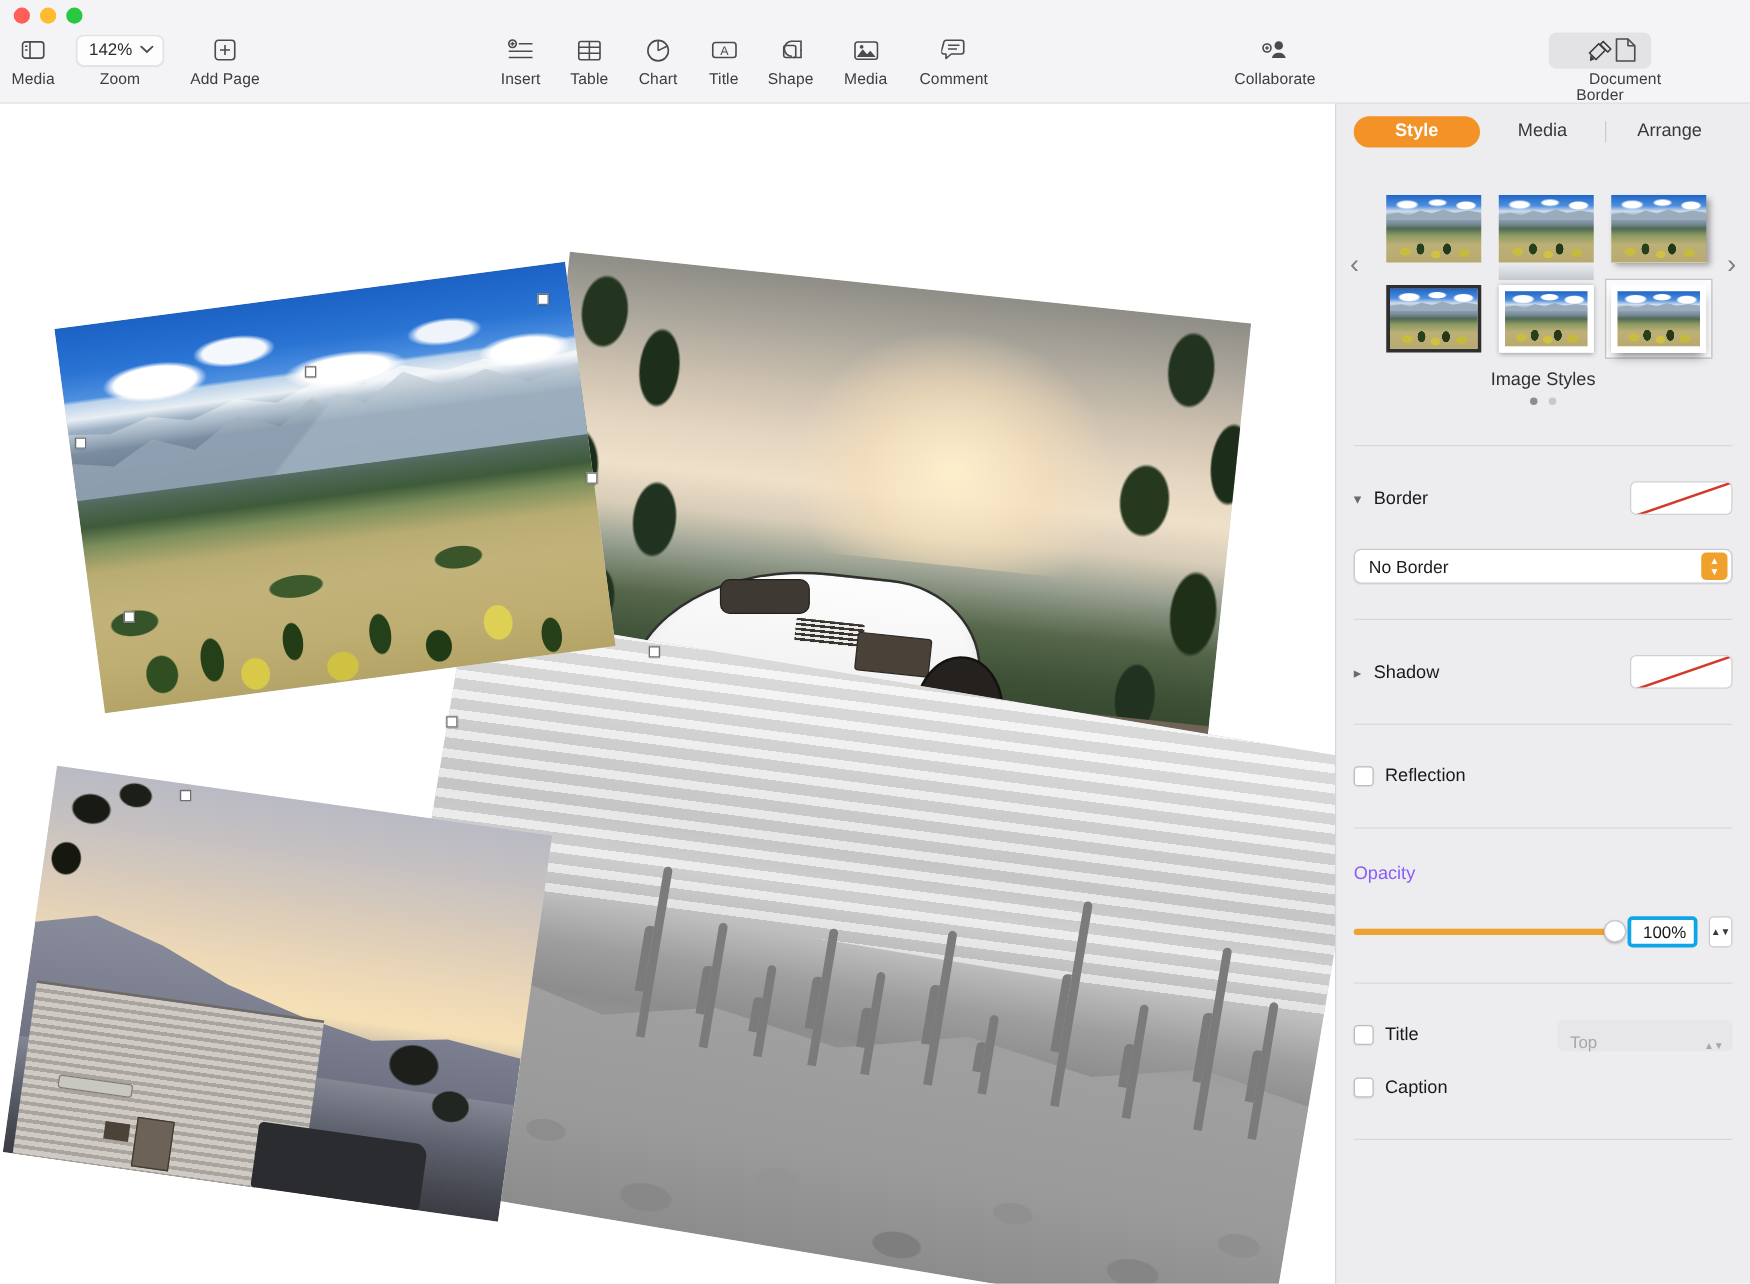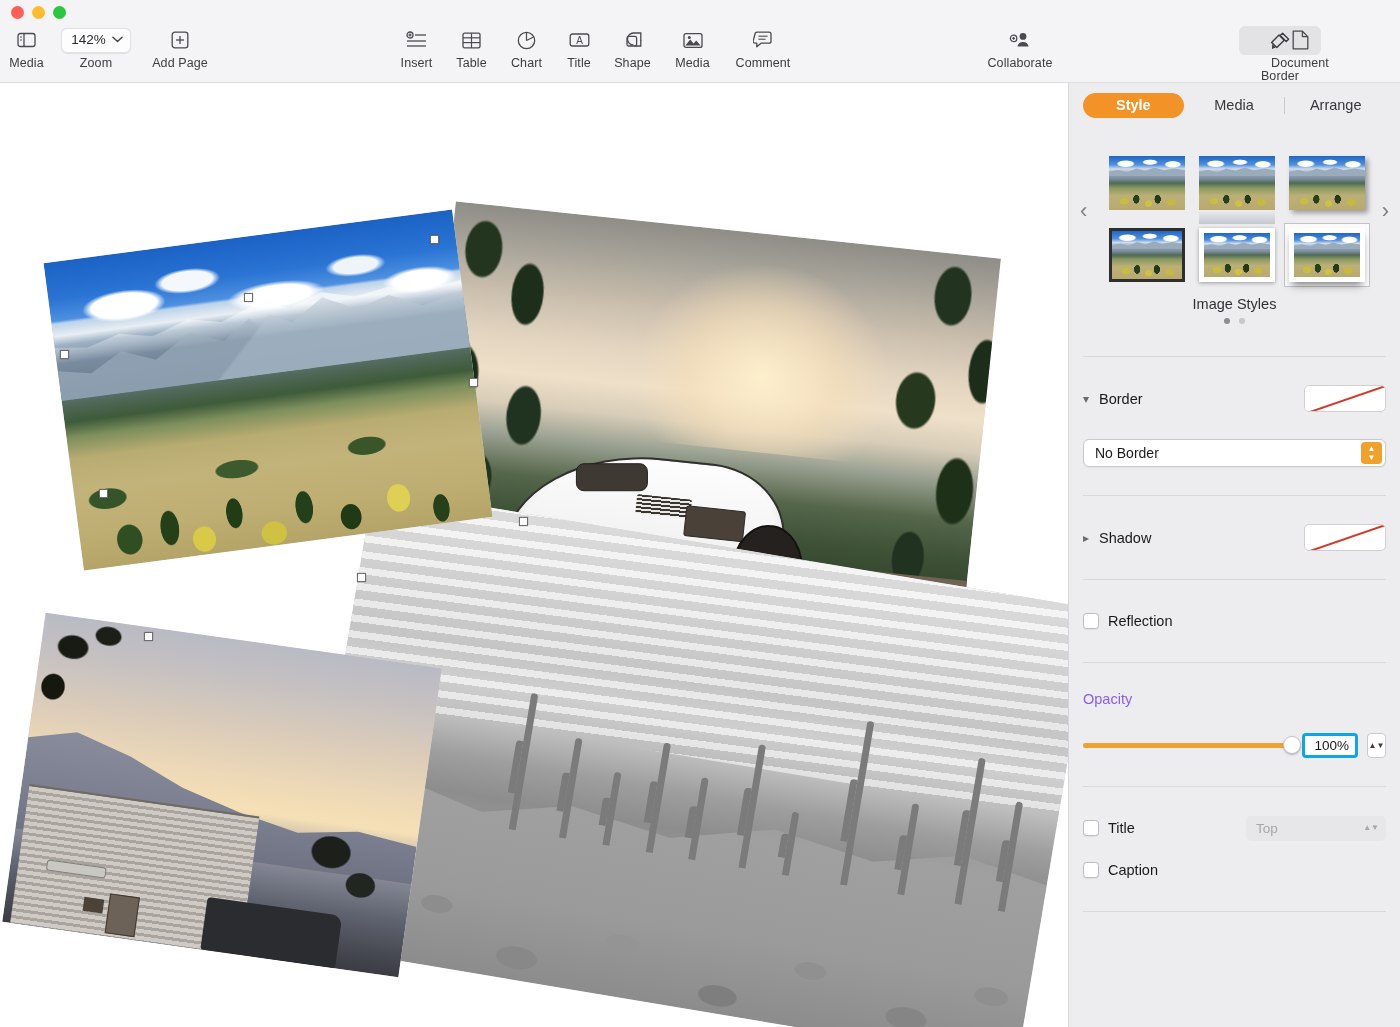--- a/index.html
+++ b/index.html
@@ -295,21 +295,21 @@
   .slider .fill{ position:absolute;left:0;top:0;height:100%;width:100%;background:#efa22f;border-radius:3px;}
   .slider .knob{ position:absolute; right:-8px; top:-7px; width:18px;height:18px;border-radius:50%;
     background:#fff;border:1px solid #c7c7cc; box-shadow:0 1px 2px rgba(0,0,0,.25);}
   .numfield{ width:56px;height:25px;background:#fff;border:3px solid #0ea5e9;border-radius:4px;
     display:flex;align-items:center;justify-content:flex-end;padding-right:6px;font-size:13.5px;color:#17171a;}
   .stepper-gray{ width:19px;height:25px;border:1px solid #c9c9ce;border-radius:4px;background:#fff;
     display:flex;flex-direction:column;align-items:center;justify-content:center;gap:1px;color:#3a3a3e;font-size:8px;line-height:8px;}
 
   .popup-disabled{
     margin-left:auto; width:140px;height:25px;background:#e7e7ea;border-radius:5px;
-    display:flex;align-items:center;padding:0 7px 0 10px;font-size:13.5px;color:#a6a6ab;
+    display:flex;align-items:flex-end;padding:0 7px 0 10px;font-size:13.5px;color:#a6a6ab;
   }
   .popup-disabled .cv{margin-left:auto;display:flex;flex-direction:column;gap:1px;font-size:8px;line-height:8px;color:#a6a6ab;}
   .titlecap{ display:flex; align-items:center; padding:0 14px; gap:9px; height:26px; }
 </style>
 </head>
 <body>
 
 <div id="app">
 
   <div class="toolbar">

